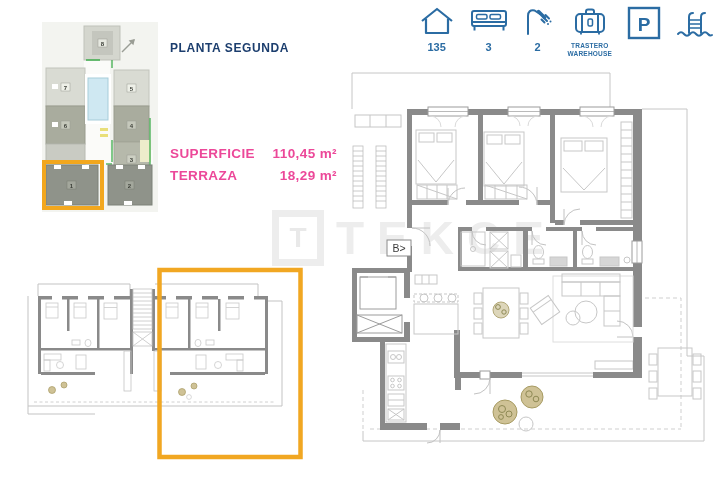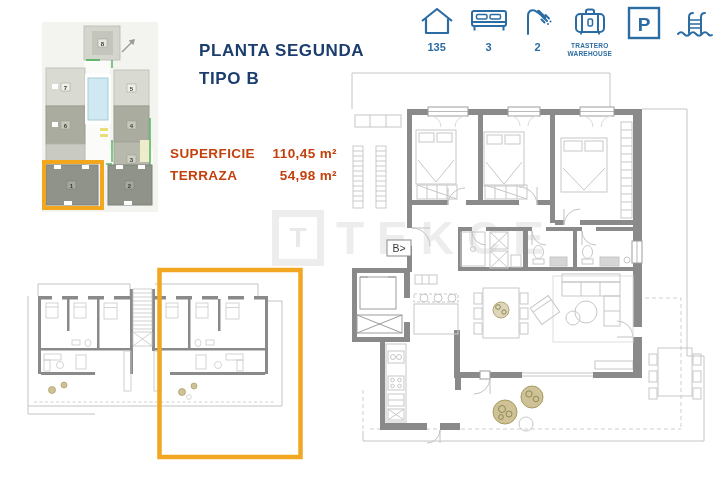--- a/index.html
+++ b/index.html
@@ -6,22 +6,22 @@
   .canvas{position:relative;width:726px;height:485px;background:#ffffff;overflow:hidden;
           font-family:"Liberation Sans", sans-serif;}
   
   .watermark{position:absolute;left:272px;top:210px;display:flex;align-items:center;gap:12px;z-index:0;}
   .wm-logo{width:38px;height:42px;border:7px solid #ededed;display:flex;align-items:center;justify-content:center;
            font-weight:bold;font-size:28px;color:#e9e9e9;}
   .wm-text{font-size:46px;font-weight:bold;letter-spacing:13px;color:#ededed;}
   
   .titleblock{position:absolute;left:170px;top:33px;color:#1c3e6e;z-index:2;}
   .t-portal{font-size:24px;font-weight:bold;letter-spacing:1px;}
-  .t-sub{font-size:17px;font-weight:bold;letter-spacing:.6px;margin-top:8px;margin-left:29px;}
-  .areas{position:absolute;left:170px;top:146px;width:167px;color:#c2410c;z-index:2;}
+  .t-sub{font-size:12px;font-weight:bold;letter-spacing:.6px;margin-top:8px;}
+  .areas{position:absolute;left:170px;top:146px;width:167px;color:#ec4899;z-index:2;}
   .arearow{display:flex;justify-content:space-between;font-size:13.5px;font-weight:bold;letter-spacing:.4px;margin-bottom:7px;}
   
   .amenities{position:absolute;right:12px;top:6px;display:flex;align-items:flex-start;z-index:2;}
   .amen{display:flex;flex-direction:column;align-items:center;margin-left:15px;}
   .amen svg{display:block;}
   .amen-num{margin-top:5px;font-size:11px;font-weight:bold;color:#2b6ca3;}
   .amen-label{margin-top:4px;font-size:6.5px;font-weight:bold;color:#2b6ca3;text-align:center;line-height:1.25;letter-spacing:.2px;}
   
   .siteplan{position:absolute;left:42px;top:22px;z-index:1;}
   .keyplan{position:absolute;left:20px;top:256px;z-index:1;}
@@ -105,30 +105,29 @@
       <text x="29.5" y="165.5">1</text>
       <rect x="83" y="159" width="9" height="8" fill="#a3a79c" stroke="#777b72" stroke-width=".5"></rect>
       <text x="87.5" y="165.5">2</text>
     </g>
 
     <rect x="2" y="140" width="58" height="46" fill="none" stroke="#f2a71e" stroke-width="4"></rect>
   </svg>
 
   <div class="titleblock">
     <div class="t-sub">PLANTA SEGUNDA</div>
-    <div class="t-sub">TIPO B</div>
   </div>
   <div class="areas">
     <div class="arearow">
       <span>SUPERFICIE</span>
       <span>110,45 m²</span>
     </div>
     <div class="arearow">
       <span>TERRAZA</span>
-      <span>54,98 m²</span>
+      <span>18,29 m²</span>
     </div>
   </div>
 
   <div class="amenities">
     <div class="amen">
       <svg width="36" height="30" viewBox="0 0 36 30">
         <g fill="none" stroke="#2b6ca3" stroke-width="2.2" stroke-linejoin="round">
           <path d="M3,15 L18,3 L33,15"></path>
             <path d="M7,12.5 V27 H29 V12.5"></path>
         </g>

